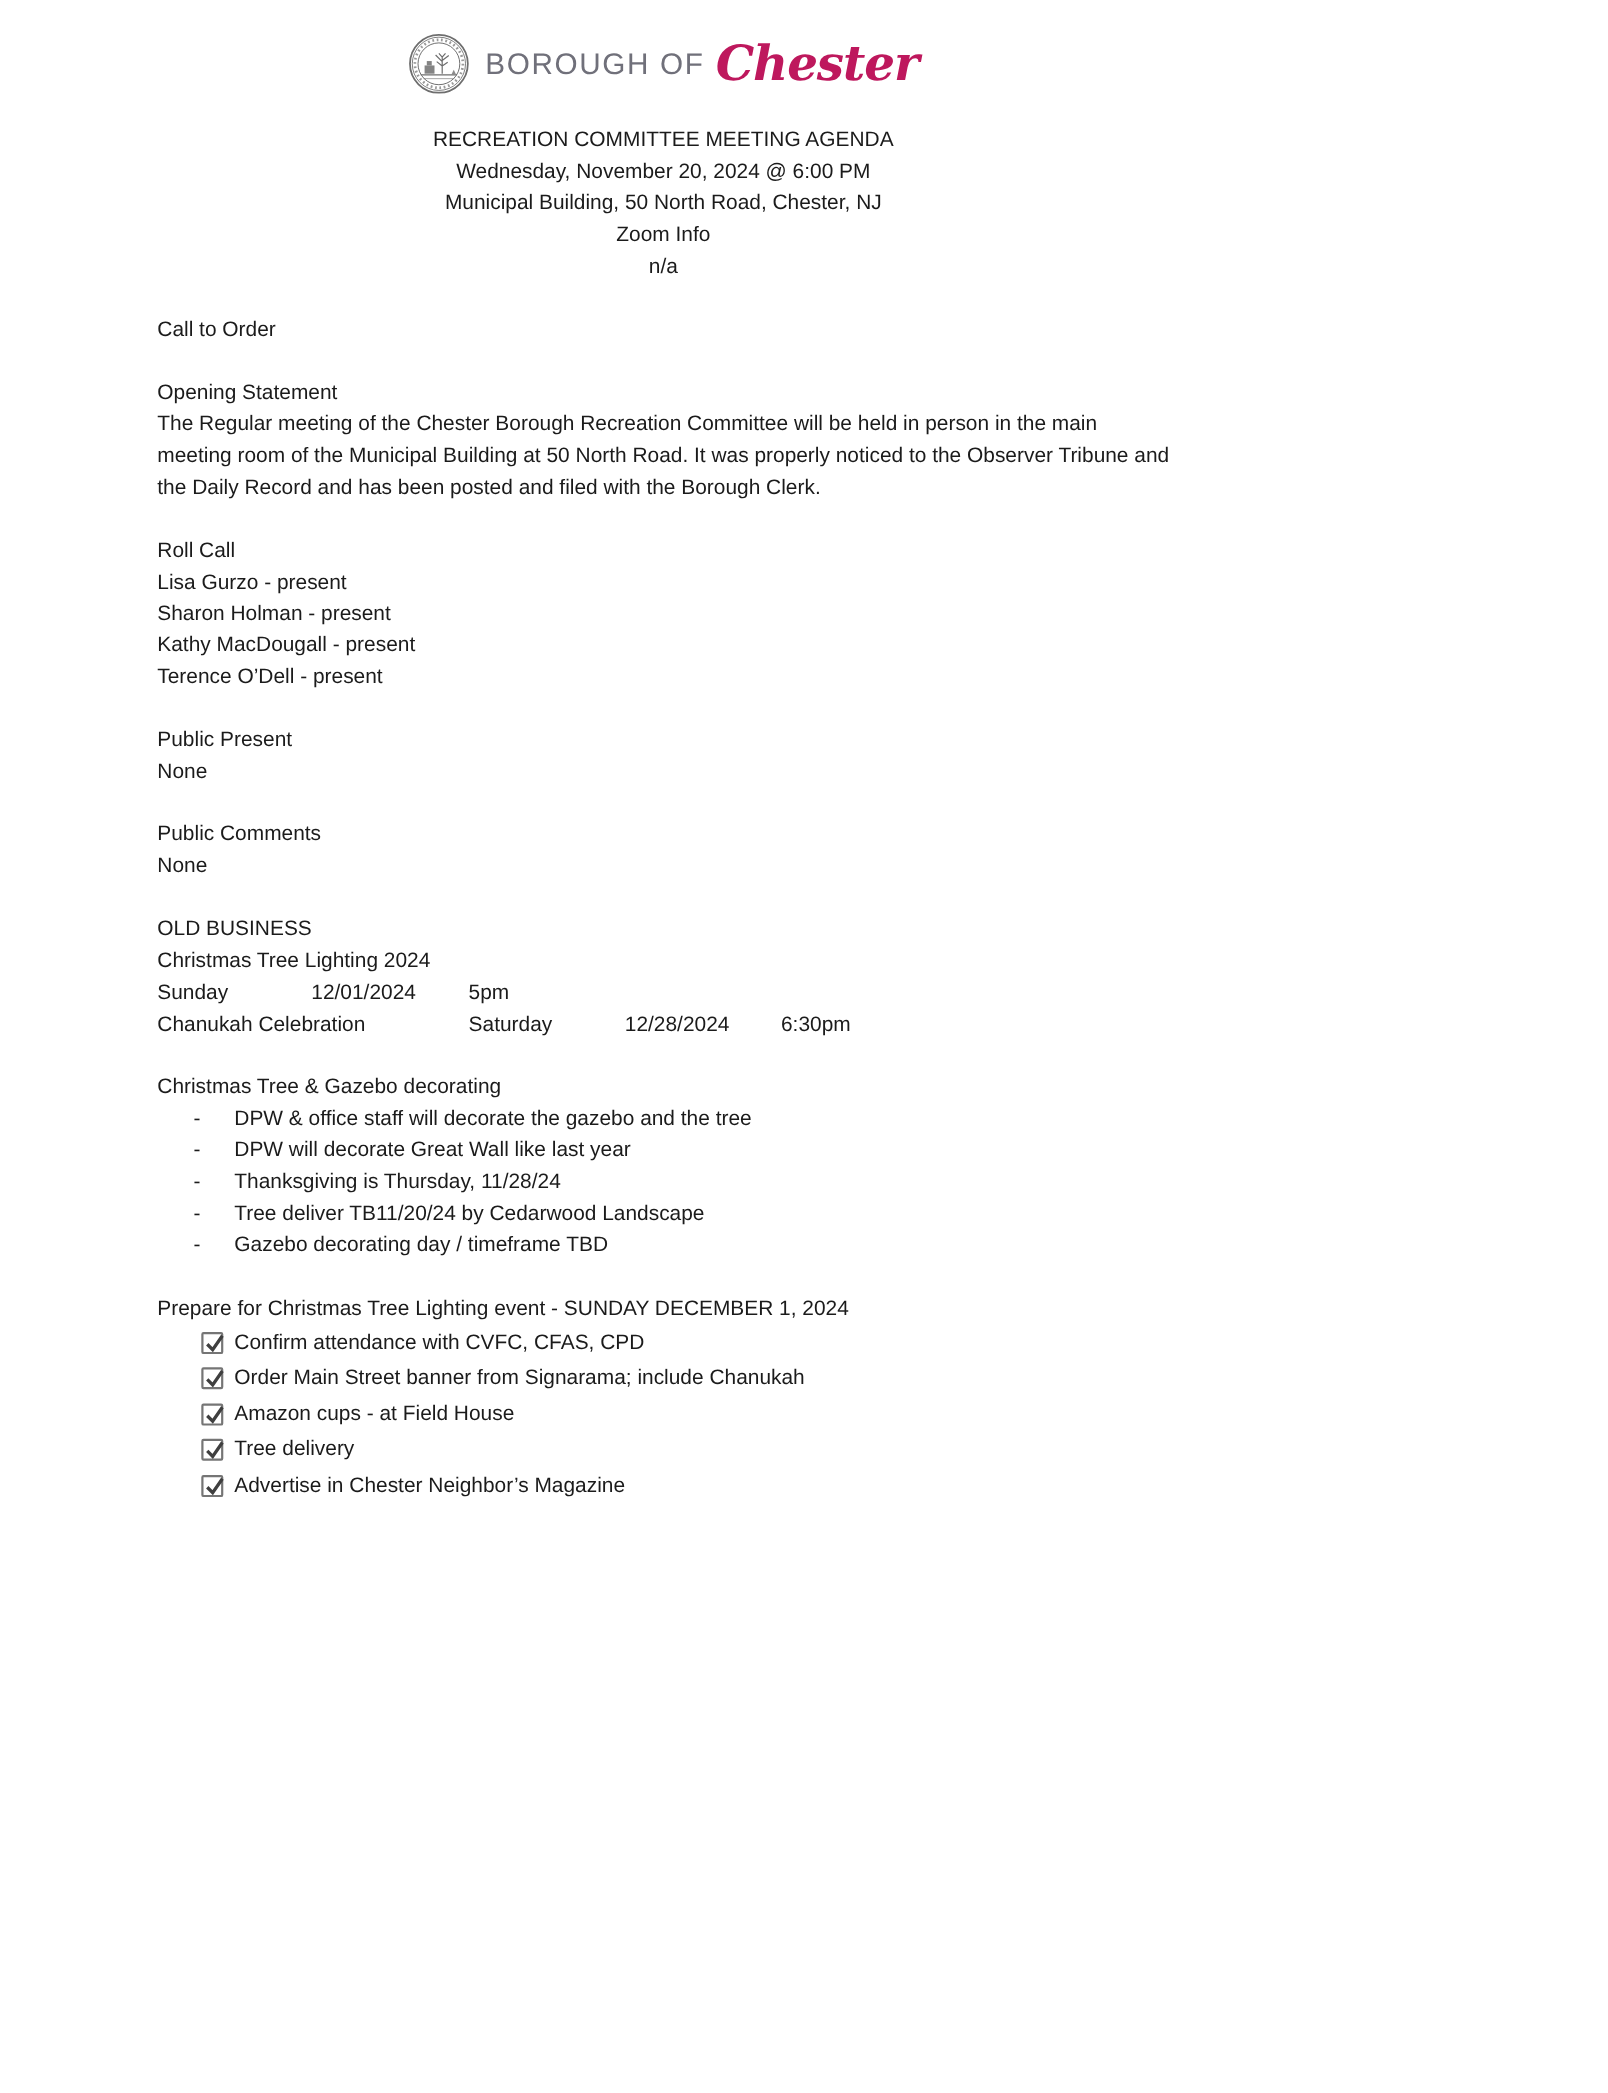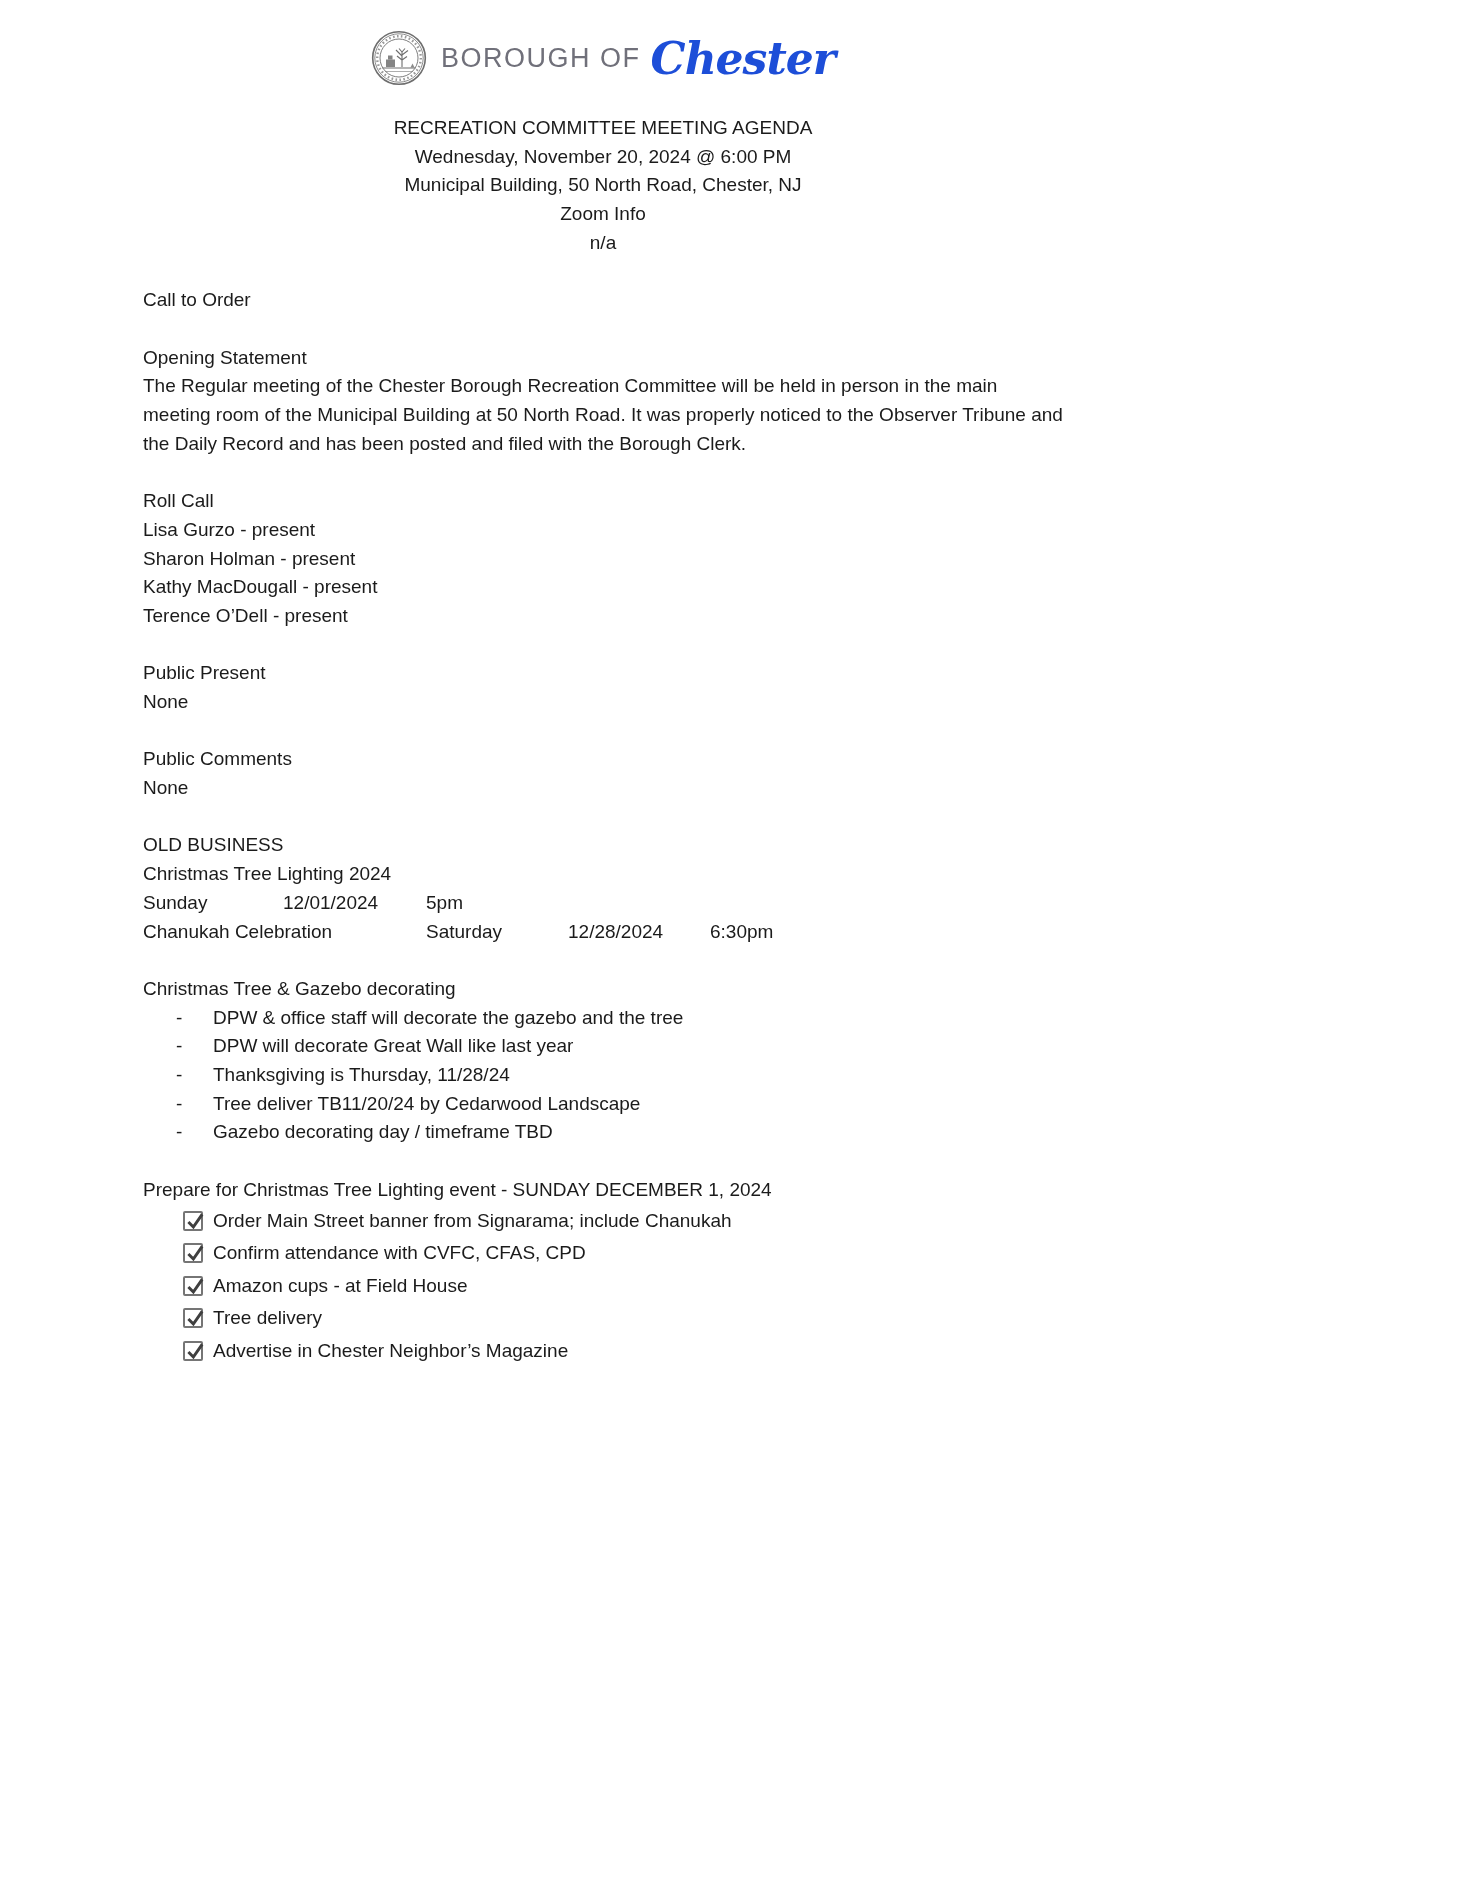--- a/index.html
+++ b/index.html
@@ -10,21 +10,21 @@
     font-size: 19px; color: #1b1b1b;
     overflow: hidden; position: relative;
   }
   .doc { width: 920px; margin-left: 143px; }
 
   
   .logo-row { display: flex; justify-content: center; align-items: center; gap: 14px; margin-top: 29px; height: 58px; }
   .seal { width: 56px; height: 56px; flex: 0 0 auto; }
   .wordmark { display: flex; align-items: center; gap: 10px; }
   .wordmark-prefix { font-size: 27px; color: #70707a; letter-spacing: 1.5px; font-weight: 400; }
-  .wordmark-name { font-family: "DejaVu Serif", serif; font-style: italic; font-weight: bold; font-size: 44px; color: #1d4ed8; letter-spacing: -1px; }
+  .wordmark-name { font-family: "DejaVu Serif", serif; font-style: italic; font-weight: bold; font-size: 44px; color: #be185d; letter-spacing: -1px; }
 
   
   .line { line-height: 28.7px; min-height: 28.7px; }
   .gap  { height: 28.7px; }
   .center { text-align: center; }
   .title-block { margin-top: 27px; }
 
   
   .tabrow { position: relative; }
   .tabcell { position: absolute; top: 0; white-space: nowrap; }
@@ -148,29 +148,29 @@
   <div class="gap"></div>
 
   <div class="line">Prepare for Christmas Tree Lighting event - SUNDAY DECEMBER 1, 2024</div>
 
   <div class="check-line">
     <span class="checkbox">
         <svg viewBox="0 0 20 20">
           <polyline points="4,10.5 8.5,15 16.5,3.5" fill="none" stroke="#3f3f3f" stroke-width="2.7"></polyline>
         </svg>
       </span>
-    <span class="check-label">Order Main Street banner from Signarama; include Chanukah</span>
+    <span class="check-label">Confirm attendance with CVFC, CFAS, CPD</span>
   </div>
   <div class="check-line">
     <span class="checkbox">
         <svg viewBox="0 0 20 20">
           <polyline points="4,10.5 8.5,15 16.5,3.5" fill="none" stroke="#3f3f3f" stroke-width="2.7"></polyline>
         </svg>
       </span>
-    <span class="check-label">Confirm attendance with CVFC, CFAS, CPD</span>
+    <span class="check-label">Order Main Street banner from Signarama; include Chanukah</span>
   </div>
   <div class="check-line">
     <span class="checkbox">
         <svg viewBox="0 0 20 20">
           <polyline points="4,10.5 8.5,15 16.5,3.5" fill="none" stroke="#3f3f3f" stroke-width="2.7"></polyline>
         </svg>
       </span>
     <span class="check-label">Amazon cups - at Field House</span>
   </div>
   <div class="check-line">

